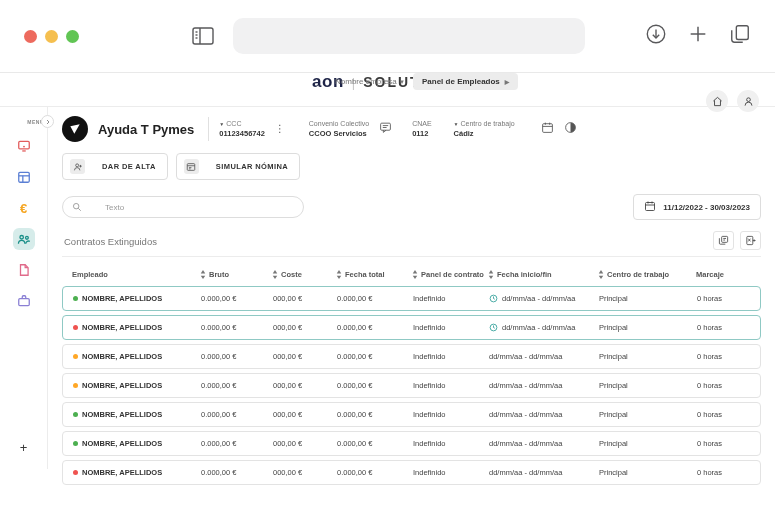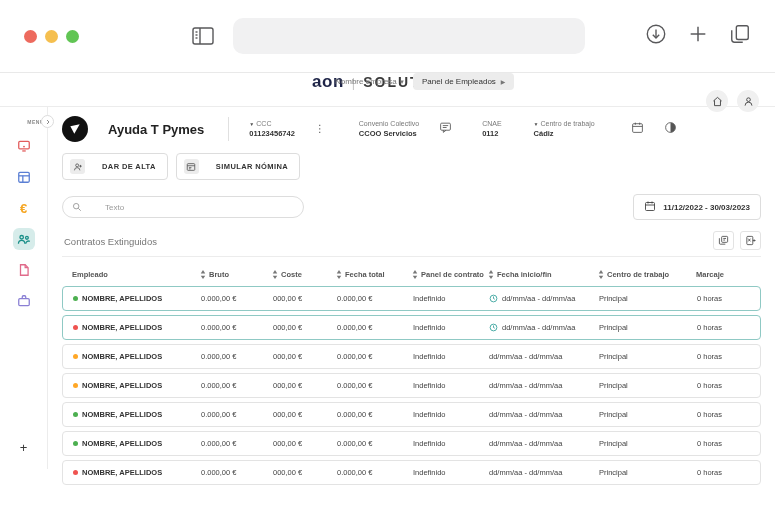--- a/index.html
+++ b/index.html
@@ -17,39 +17,39 @@
 
   
   .topbar { height:34px; display:flex; align-items:center; padding:0 16px; border-bottom:1px solid #ececec; position:relative;flex-direction:column; }
   .logo { display:flex; align-items:baseline; gap:8px; }
   .logo-primary { font-size:17px; font-weight:bold; color:#1e2447; letter-spacing:.5px; line-height:1; }
   .logo-sep { color:#c9c9c9; font-size:13px; }
   .logo-secondary { font-size:14px; letter-spacing:2px; color:#3a3a3a; font-weight:bold; }
   .breadcrumb { position:absolute; left:335px; display:flex; align-items:center; gap:8px; }
   .crumb-company { font-size:8px; color:#777; }
   .crumb-caret { font-size:6px; color:#777; }
-  .crumb-pill { background:#ececec; border-radius:4px; padding:4px 9px; font-size:8px; font-weight:normal; color:#333; display:flex; align-items:center; gap:5px; }
+  .crumb-pill { background:#ececec; border-radius:4px; padding:4px 9px; font-size:8px; font-weight:bold; color:#333; display:flex; align-items:center; gap:5px; }
   .topbar-right { margin-left:auto; display:flex; gap:9px; }
   .circle-btn { width:22px; height:22px; border-radius:50%; background:#f0f0f0; display:flex; align-items:center; justify-content:center; color:#444; }
 
   
   .app-body { display:flex; height:383px; }
   .side { width:48px; border-right:1px solid #ececec; display:flex; flex-direction:column; align-items:center; padding:8px 0 14px; position:relative; height:362px; }
   .menu-row { display:flex; align-items:center; gap:2px; width:100%; justify-content:flex-end; padding-right:0; position:relative; height:14px; margin-bottom:6px; }
   .menu-label { font-size:5px; letter-spacing:.5px; color:#8a8a8a; font-weight:bold; margin-right:3px; }
   .menu-chevron { position:absolute; right:-7px; top:0; width:13px; height:13px; border-radius:50%; background:#fff; border:1px solid #dcdcdc; display:flex; align-items:center; justify-content:center; color:#666; }
   .side-items { display:flex; flex-direction:column; gap:9px; align-items:center; }
   .side-item { width:22px; height:22px; border-radius:6px; display:flex; align-items:center; justify-content:center; font-size:12px; }
   .side-item.active { background:#d6ecea; }
   .side-plus { margin-top:auto; color:#3a3a3a; font-size:13px; }
 
   .main { flex:1; padding:0 14px; }
 
   
-  .company { margin-top:9px; display:flex; align-items:center; gap:20px; }
+  .company { margin-top:9px; display:flex; align-items:center; gap:10px; }
   .company-logo { width:26px; height:26px; border-radius:50%; background:#111; display:flex; align-items:center; justify-content:center; flex:none; }
   .company-name { font-size:13px; font-weight:bold; color:#222; margin-right:4px; }
   .v-sep { width:1px; height:24px; background:#e0e0e0; }
   .field { display:flex; flex-direction:column; line-height:1.35; }
   .field-label { font-size:7px; color:#777; display:flex; align-items:center; gap:2px; }
   .field-value { font-size:7.5px; font-weight:bold; color:#333; }
   .caret-down { font-size:5px; color:#555; }
   .more-dots { color:#555; font-size:10px; letter-spacing:0; line-height:0.4; }
   .hdr-icon { color:#555; }
 

